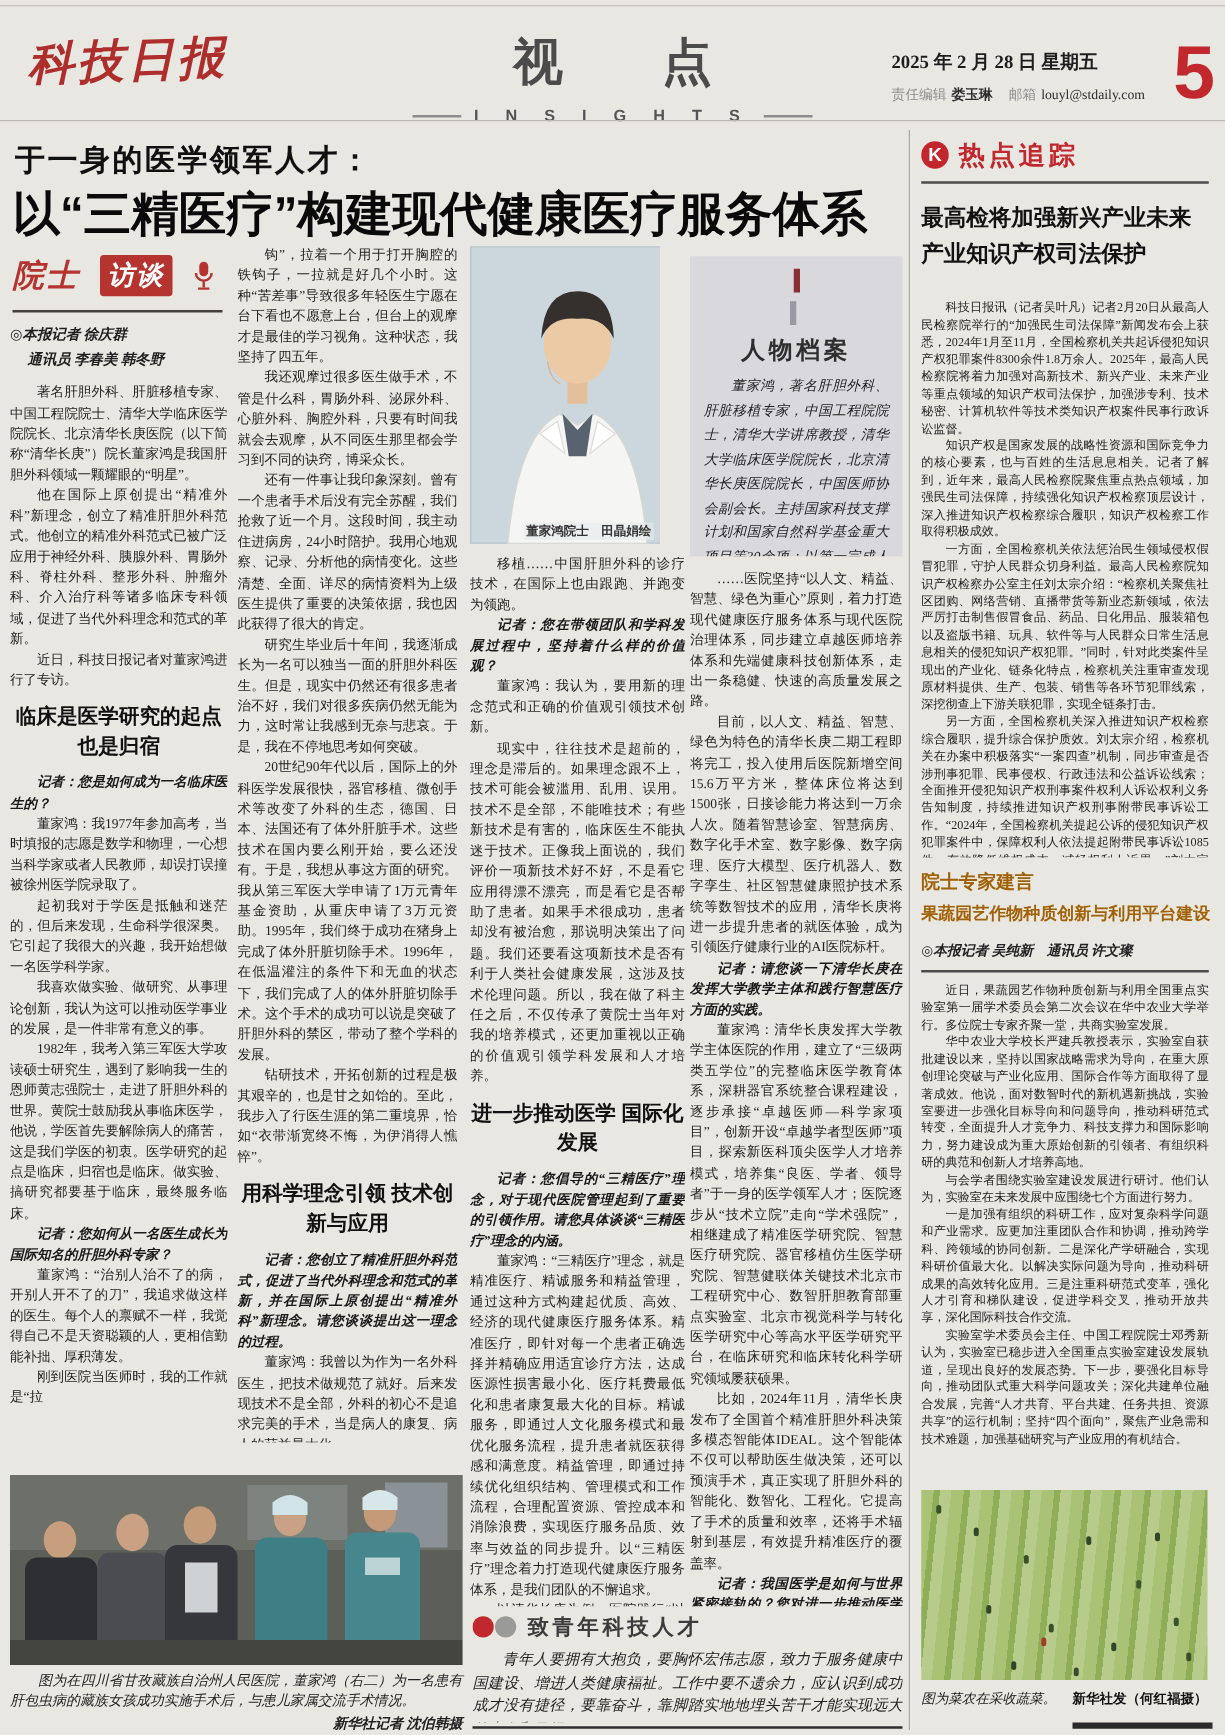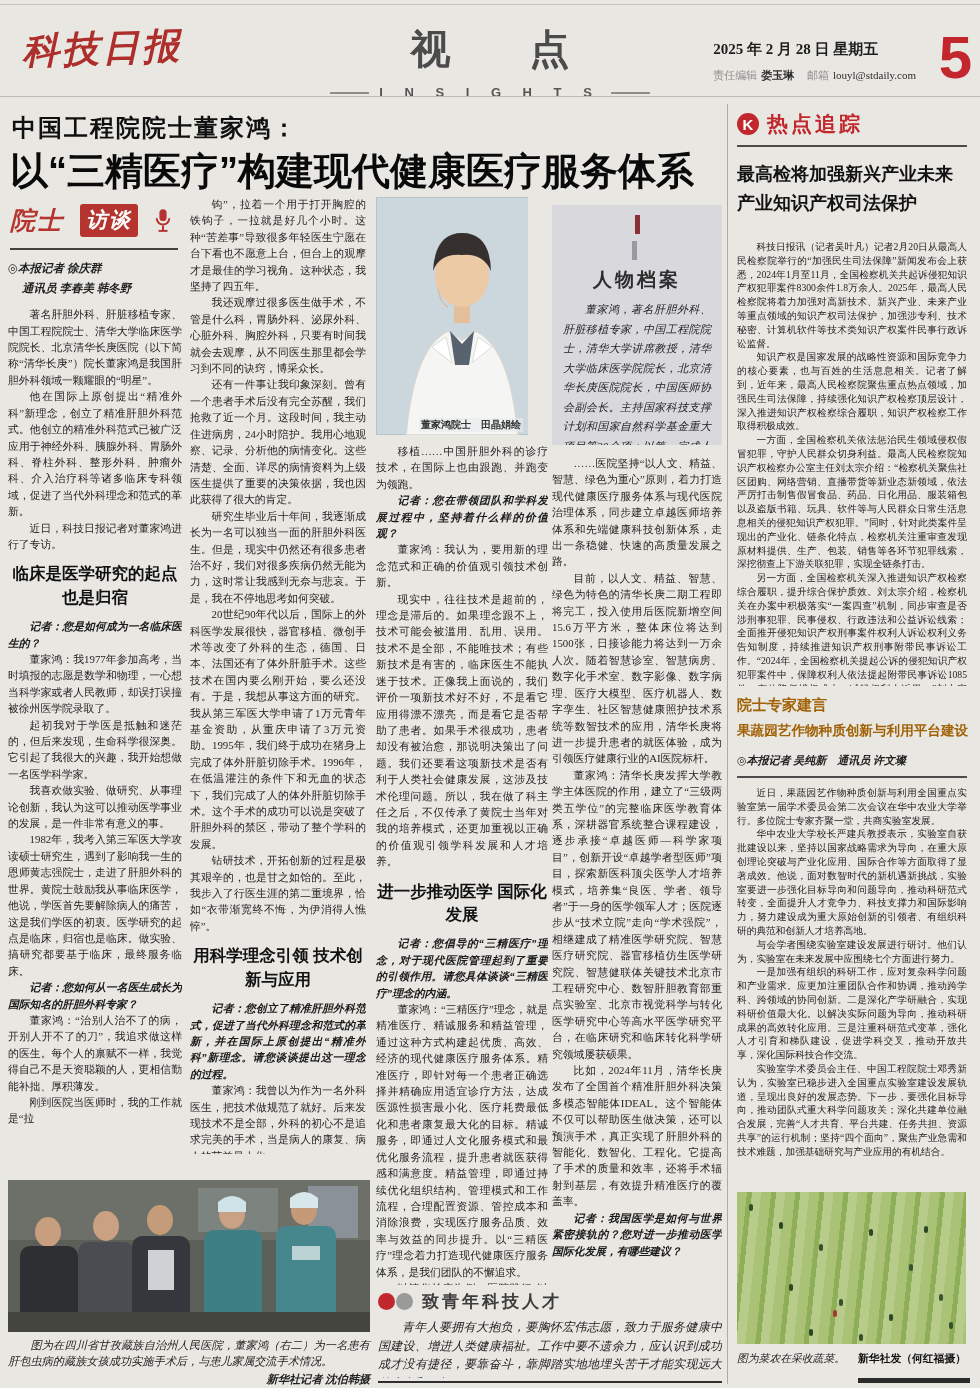--- a/index.html
+++ b/index.html
@@ -133,21 +133,21 @@
   <div class="header-right">
     <div class="hdate">2025 年 2 月 28 日  星期五</div>
     <div class="hmeta">
       <span class="lbl">责任编辑</span><b>娄玉琳</b>
       <span class="lbl">邮箱</span><span>louyl@stdaily.com</span>
     </div>
   </div>
   <div class="page-num">5</div>
   <div class="header-rule"></div>
 
-  <div class="kicker sans">中国工程院院士董家鸿：</div>
+  <div class="kicker sans">于一身的医学领军人才：</div>
   <div class="headline sans">以“三精医疗”构建现代健康医疗服务体系</div>
 
   <div class="badge">
     <span class="b1">院士</span>
     <span class="b2">访谈</span>
     <svg width="18" height="26" viewBox="0 0 20 28">
       <rect x="6" y="1" width="8" height="13" rx="4" fill="#b5342f"></rect>
       <path d="M3 11 a7 7 0 0 0 14 0" fill="none" stroke="#b5342f" stroke-width="2.2"></path>
       <line x1="10" y1="19" x2="10" y2="24" stroke="#b5342f" stroke-width="2.2"></line>
       <line x1="5" y1="25" x2="15" y2="25" stroke="#b5342f" stroke-width="2.2"></line>
@@ -220,20 +220,21 @@
       <span class="m1"></span>
       <span class="m2"></span>
       <span class="profile-title">人物档案</span>
     </div>
     <div class="profile-text">董家鸿，著名肝胆外科、肝脏移植专家，中国工程院院士，清华大学讲席教授，清华大学临床医学院院长，北京清华长庚医院院长，中国医师协会副会长。主持国家科技支撑计划和国家自然科学基金重大项目等30余项；以第一完成人获国家科技进步奖二等奖1项和省部级一等奖3项，以合作完成人获国家科技进步奖一等奖1项。</div>
   </div>
 
   <div class="col" style="left:552px;top:455px;width:170px;height:830px;">
       <p class="p">……医院坚持“以人文、精益、智慧、绿色为重心”原则，着力打造现代健康医疗服务体系与现代医院治理体系，同步建立卓越医师培养体系和先端健康科技创新体系，走出一条稳健、快速的高质量发展之路。</p>
       <p class="p">目前，以人文、精益、智慧、绿色为特色的清华长庚二期工程即将完工，投入使用后医院新增空间15.6万平方米，整体床位将达到1500张，日接诊能力将达到一万余人次。随着智慧诊室、智慧病房、数字化手术室、数字影像、数字病理、医疗大模型、医疗机器人、数字孪生、社区智慧健康照护技术系统等数智技术的应用，清华长庚将进一步提升患者的就医体验，成为引领医疗健康行业的AI医院标杆。</p>
+      <p class="q">记者：请您谈一下清华长庚在发挥大学教学主体和践行智慧医疗方面的实践。</p>
       <p class="p">董家鸿：清华长庚发挥大学教学主体医院的作用，建立了“三级两类五学位”的完整临床医学教育体系，深耕器官系统整合课程建设，逐步承接“卓越医师—科学家项目”，创新开设“卓越学者型医师”项目，探索新医科顶尖医学人才培养模式，培养集“良医、学者、领导者”于一身的医学领军人才；医院逐步从“技术立院”走向“学术强院”，相继建成了精准医学研究院、智慧医疗研究院、器官移植仿生医学研究院、智慧健联体关键技术北京市工程研究中心、数智肝胆教育部重点实验室、北京市视觉科学与转化医学研究中心等高水平医学研究平台，在临床研究和临床转化科学研究领域屡获硕果。</p>
       <p class="p">比如，2024年11月，清华长庚发布了全国首个精准肝胆外科决策多模态智能体IDEAL。这个智能体不仅可以帮助医生做决策，还可以预演手术，真正实现了肝胆外科的智能化、数智化、工程化。它提高了手术的质量和效率，还将手术辐射到基层，有效提升精准医疗的覆盖率。</p>
       <p class="q">记者：我国医学是如何与世界紧密接轨的？您对进一步推动医学国际化发展，有哪些建议？</p>
     </div>
 
   <div class="photo1">
     <svg width="362" height="152" viewBox="0 0 362 152">
       <rect width="362" height="152" fill="#5c5f57"></rect>
       <rect y="0" width="362" height="60" fill="#6d7069"></rect>
       <rect x="190" y="8" width="80" height="44" fill="#7d837e"></rect>

